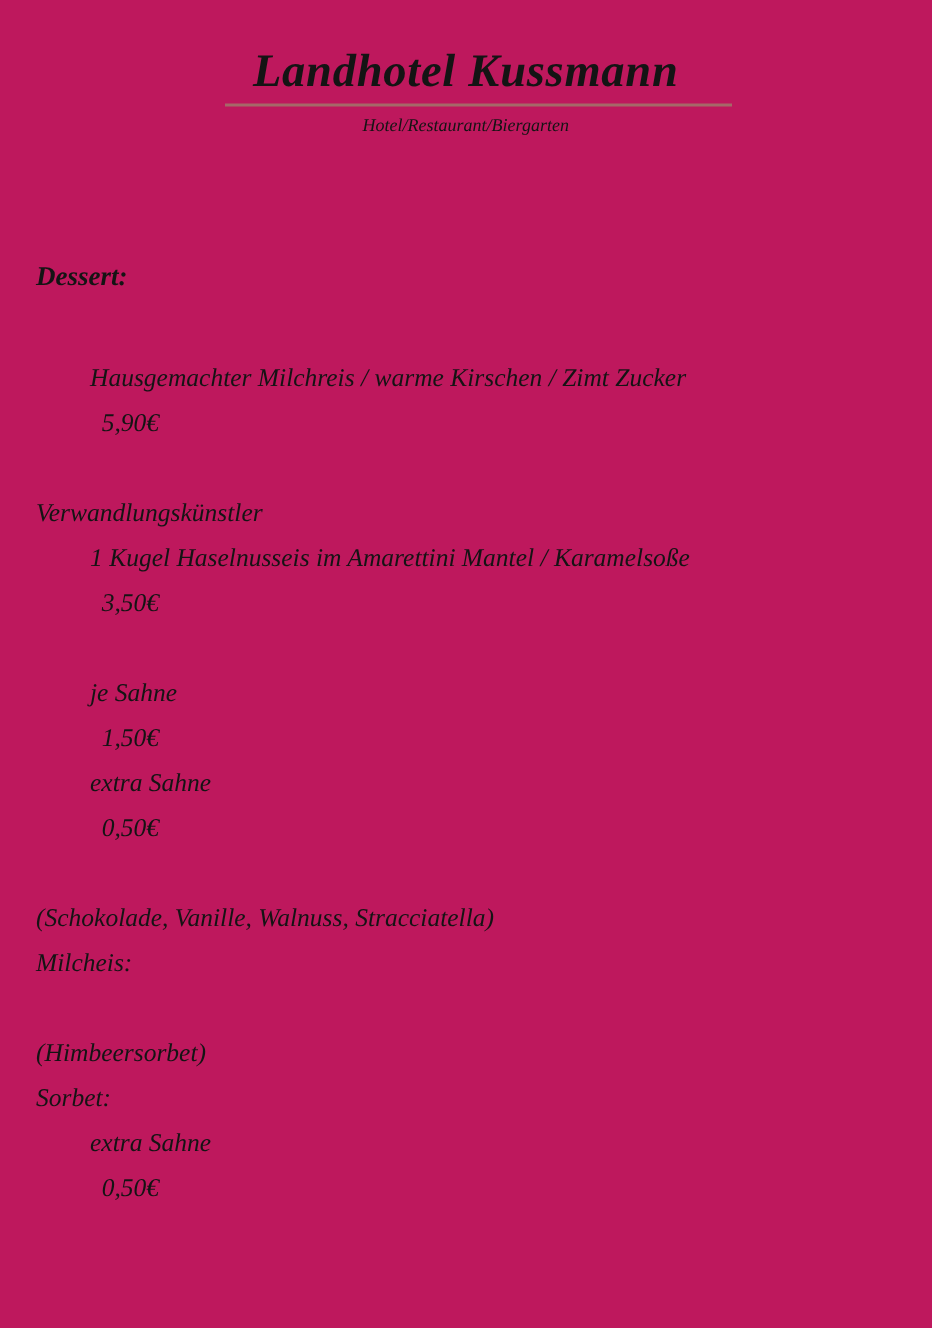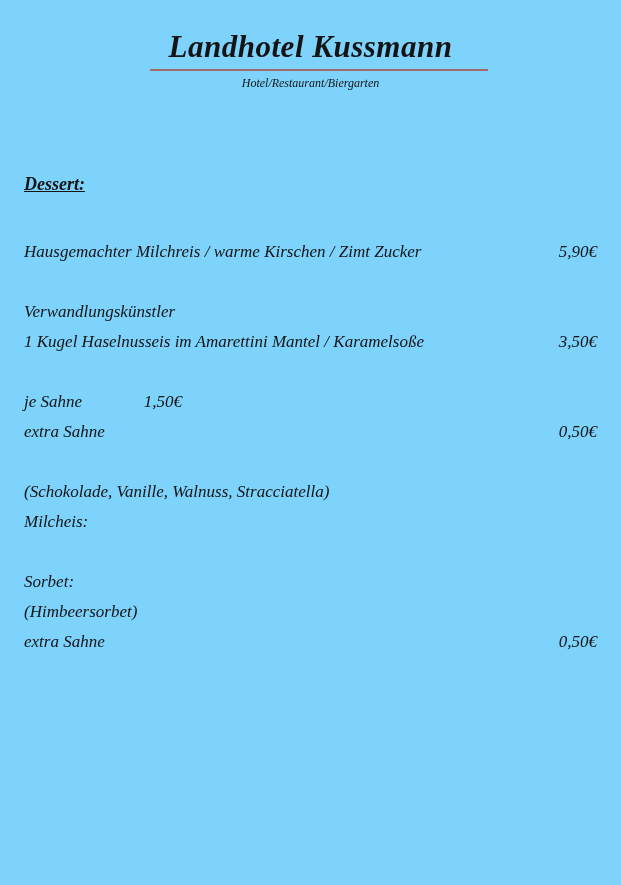--- a/index.html
+++ b/index.html
@@ -2,21 +2,21 @@
 <html><head>
 <meta charset="utf-8">
 <style>
   html, body { margin: 0; padding: 0; background: #ffffff; }
   .page {
     position: relative;
     width: 621px;
     height: 885px;
     box-sizing: border-box;
     padding: 28px 24px 0 24px;
-    background: #7dd3fc;
+    background: #be185d;
     font-family: "Liberation Serif", "DejaVu Serif", serif;
     font-style: italic;
     color: #141414;
     overflow: hidden;
   }
   .header { text-align: center; }
   .title {
     font-size: 31px;
     font-weight: bold;
     line-height: 1.25;
@@ -33,30 +33,30 @@
   }
   .subtitle {
     font-size: 12px;
     line-height: 1.25;
     white-space: nowrap;
   }
   .section-heading {
     margin-top: 82px;
     font-size: 18px;
     font-weight: bold;
-    text-decoration: underline;
     line-height: 22px;
   }
   .menu-list { margin-top: 42px; }
   .group { margin-bottom: 30px; }
   .row {
     display: flex;
     align-items: baseline;
     line-height: 30px;
     font-size: 17px;
+    flex-direction: column;
   }
   .item-text { flex: 1 1 auto; white-space: nowrap; }
   .unit-label { flex: 0 0 auto; margin-right: 18px; white-space: nowrap; }
   .item-price { flex: 0 0 auto; min-width: 46px; text-align: right; white-space: nowrap; margin-left: 36px; }
 </style>
 </head>
 <body>
 
 <div class="page">
 
@@ -102,24 +102,24 @@
       <div class="row">
         <span class="item-text">(Schokolade, Vanille, Walnuss, Stracciatella)</span>
       </div>
       <div class="row">
         <span class="item-text">Milcheis:</span>
       </div>
     </div>
 
     <div class="group">
       <div class="row">
-        <span class="item-text">Sorbet:</span>
+        <span class="item-text">(Himbeersorbet)</span>
       </div>
       <div class="row">
-        <span class="item-text">(Himbeersorbet)</span>
+        <span class="item-text">Sorbet:</span>
       </div>
       <div class="row">
         <span class="item-text">extra Sahne</span>
         <span class="item-price">0,50€</span>
       </div>
     </div>
 
   </div>
 </div>
 

